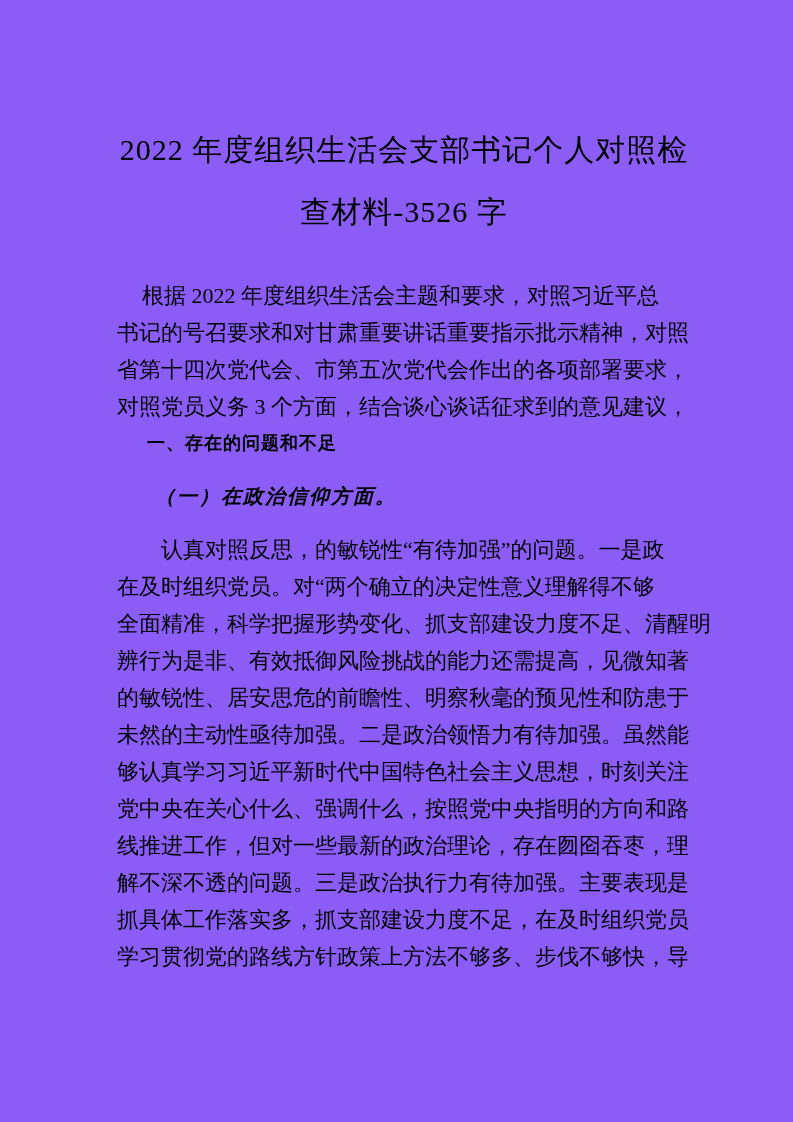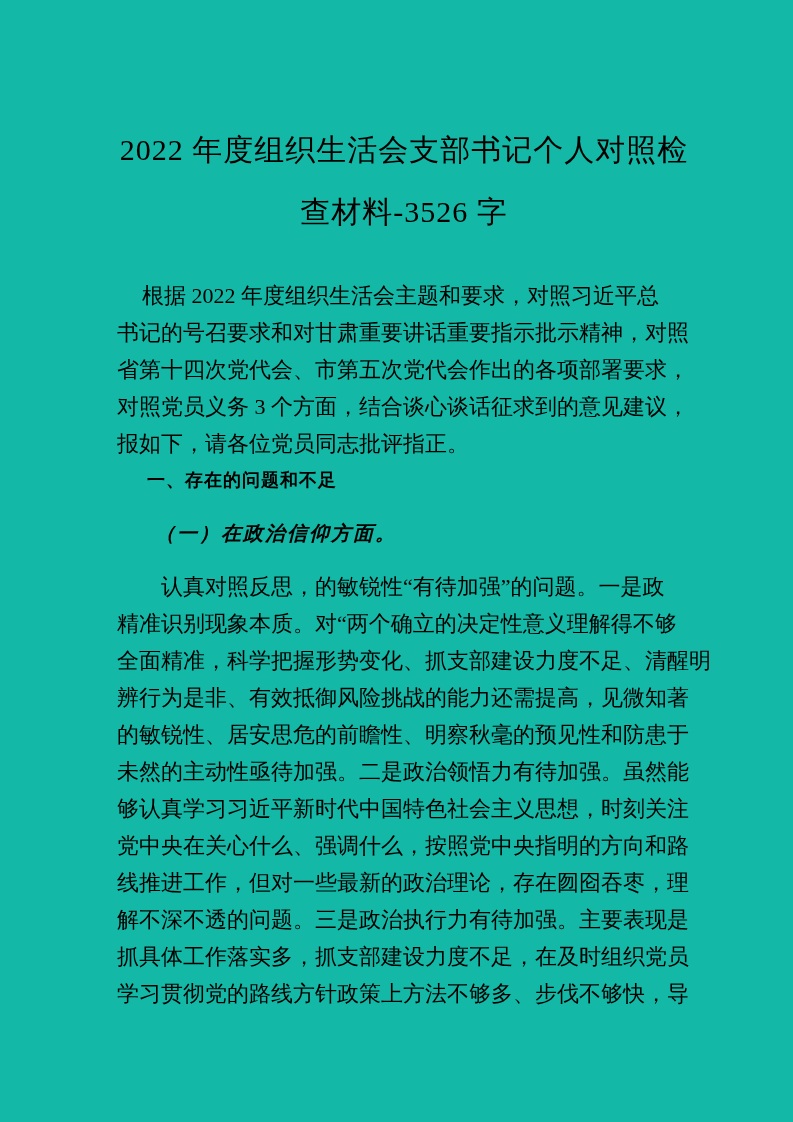--- a/index.html
+++ b/index.html
@@ -54,44 +54,43 @@
     font-weight: 700;
     font-style: italic;
     font-family: "Liberation Serif", "DejaVu Serif", serif;
     letter-spacing: 2px;
   }
   .para { margin: 0; }
 </style>
 </head>
 <body style="background: rgb(255, 255, 255);">
 
-<div class="page" style="background: #14b8a6; color: rgb(0, 0, 0);">
+<div class="page" style="background: #8b5cf6; color: rgb(0, 0, 0);">
 
   <h1 class="doc-title">
       <div class="line first">2022 年度组织生活会支部书记个人对照检</div>
       <div class="line">查材料-3526 字</div>
     </h1>
 
   <div class="doc-body">
 
     <div class="para para-intro">
         <div class="line first">根据 2022 年度组织生活会主题和要求，对照习近平总</div>
         <div class="line">书记的号召要求和对甘肃重要讲话重要指示批示精神，对照</div>
         <div class="line">省第十四次党代会、市第五次党代会作出的各项部署要求，</div>
         <div class="line">对照党员义务 3 个方面，结合谈心谈话征求到的意见建议，</div>
-        <div class="line">报如下，请各位党员同志批评指正。</div>
       </div>
 
     <h2 class="heading-1">一、存在的问题和不足</h2>
 
     <h3 class="heading-2">（一）在政治信仰方面。</h3>
 
     <div class="para para-main">
         <div class="line first">认真对照反思，的敏锐性“有待加强”的问题。一是政</div>
-        <div class="line">精准识别现象本质。对“两个确立的决定性意义理解得不够</div>
+        <div class="line">在及时组织党员。对“两个确立的决定性意义理解得不够</div>
         <div class="line">全面精准，科学把握形势变化、抓支部建设力度不足、清醒明</div>
         <div class="line">辨行为是非、有效抵御风险挑战的能力还需提高，见微知著</div>
         <div class="line">的敏锐性、居安思危的前瞻性、明察秋毫的预见性和防患于</div>
         <div class="line">未然的主动性亟待加强。二是政治领悟力有待加强。虽然能</div>
         <div class="line">够认真学习习近平新时代中国特色社会主义思想，时刻关注</div>
         <div class="line">党中央在关心什么、强调什么，按照党中央指明的方向和路</div>
         <div class="line">线推进工作，但对一些最新的政治理论，存在囫囵吞枣，理</div>
         <div class="line">解不深不透的问题。三是政治执行力有待加强。主要表现是</div>
         <div class="line">抓具体工作落实多，抓支部建设力度不足，在及时组织党员</div>
         <div class="line">学习贯彻党的路线方针政策上方法不够多、步伐不够快，导</div>

